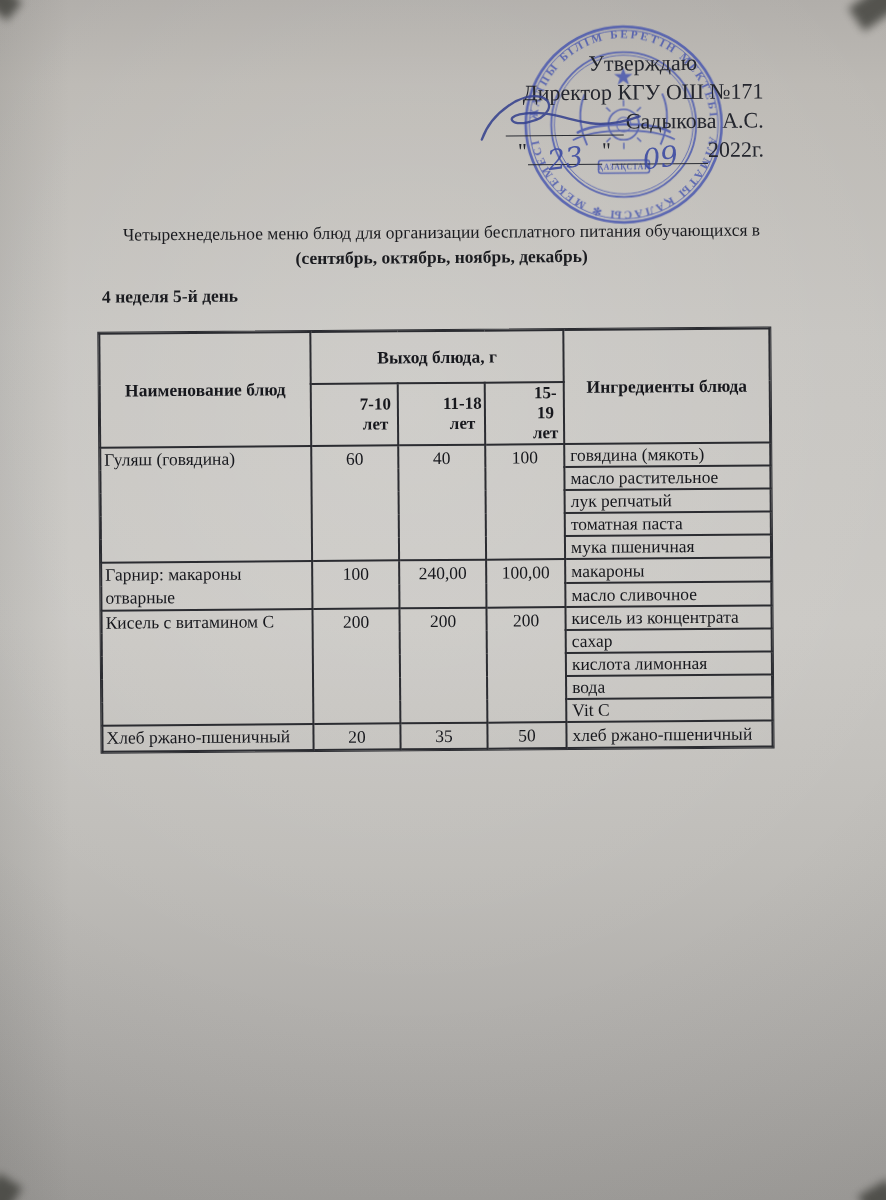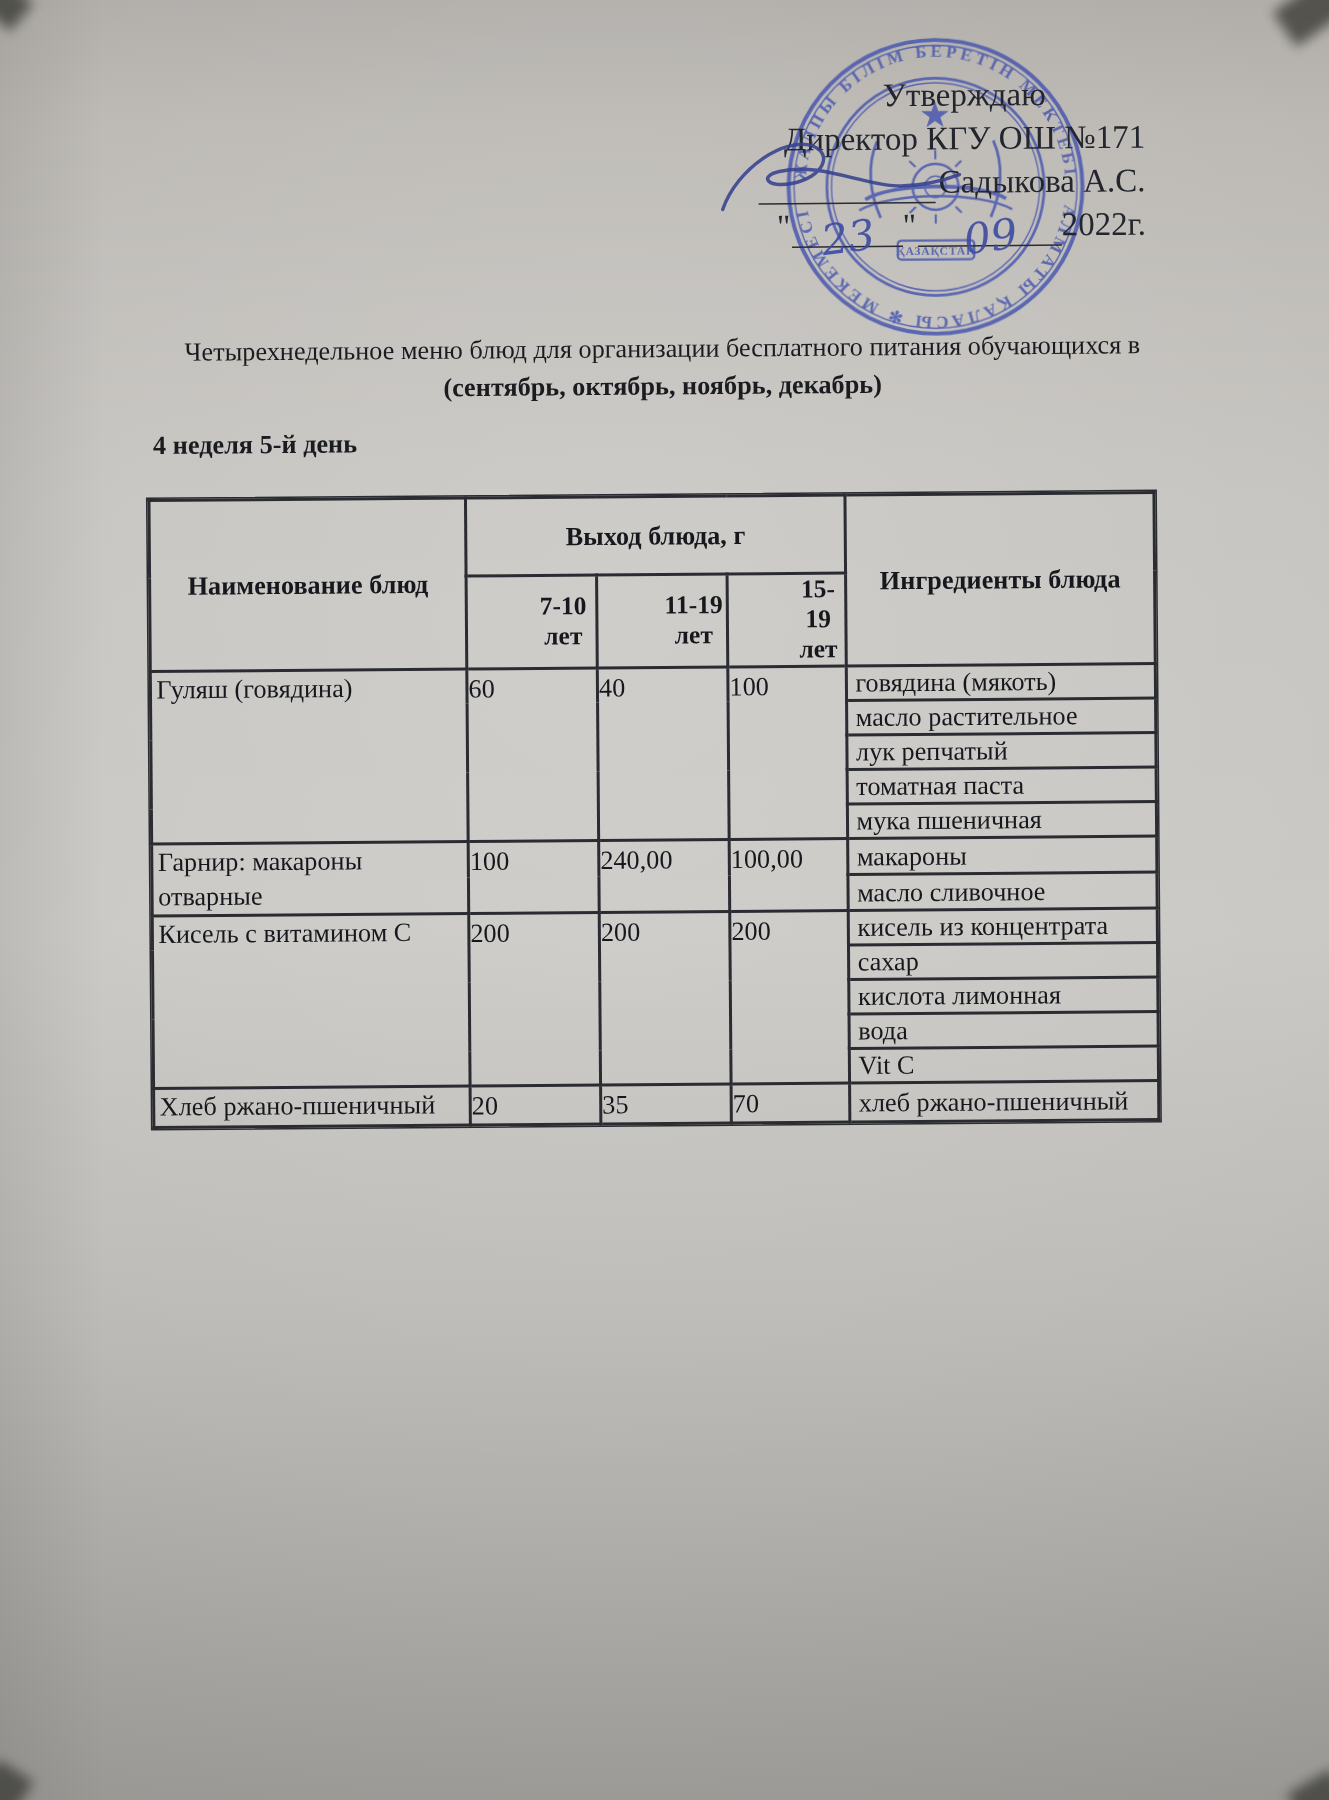--- a/index.html
+++ b/index.html
@@ -48,21 +48,21 @@
   .week-day{position:absolute;left:103px;top:284px;font-size:17.5px;font-weight:bold;color:#1b1c20;}
 
   
   table.menu{position:absolute;left:99px;top:330px;width:670px;border-collapse:collapse;font-size:17.5px;color:#17181d;table-layout:fixed;}
   table.menu th, table.menu td{border:2px solid #2b2c31;}
   table.menu{border:1px solid #2b2c31;outline:1px solid #2b2c31;}
   th.group{height:52px;font-size:17.5px;font-weight:bold;text-align:center;vertical-align:middle;}
   th.name-h, th.ing-h{font-weight:bold;text-align:center;vertical-align:middle;}
   th.age{height:58px;font-weight:bold;text-align:center;vertical-align:middle;font-size:17px;padding-left:42px;}
   td.dish{vertical-align:top;text-align:left;padding:0 3px;line-height:23px;}
-  td.val{vertical-align:top;line-height:24px;}
+  td.val{vertical-align:top;text-align:center;line-height:24px;}
   td.ing{height:22px;text-align:left;padding:0 5px;line-height:21px;white-space:nowrap;overflow:hidden;}
 </style>
 </head>
 <body>
 
 <div class="light-overlay"></div>
 <div class="shade-left"></div>
 <div class="corner tl"></div>
 <div class="corner tr"></div>
 <div class="corner bl"></div>
@@ -137,21 +137,21 @@
         <col style="width:206px">
     </colgroup>
     <thead>
       <tr>
         <th class="name-h" rowspan="2">Наименование блюд</th>
         <th class="group" colspan="3">Выход блюда, г</th>
         <th class="ing-h" rowspan="2">Ингредиенты блюда</th>
       </tr>
       <tr>
         <th class="age">7-10 лет</th>
-        <th class="age">11-19 лет</th>
+        <th class="age">11-18 лет</th>
         <th class="age">15-19 лет</th>
       </tr>
     </thead>
     <tbody id="menu-body">
         <tr>
           <td class="dish" rowspan="5">Гуляш (говядина)</td>
           <td class="val" rowspan="5">60</td>
           <td class="val" rowspan="5">40</td>
           <td class="val" rowspan="5">100</td>
           <td class="ing">говядина (мякоть)</td>
@@ -194,19 +194,19 @@
         <tr>
           <td class="ing">вода</td>
         </tr>
         <tr>
           <td class="ing">Vit C</td>
         </tr>
         <tr>
           <td class="dish">Хлеб ржано-пшеничный</td>
           <td class="val">20</td>
           <td class="val">35</td>
-          <td class="val">70</td>
+          <td class="val">50</td>
           <td class="ing">хлеб ржано-пшеничный</td>
         </tr>
       </tbody>
   </table>
 
 </div>
 
 </body></html>

